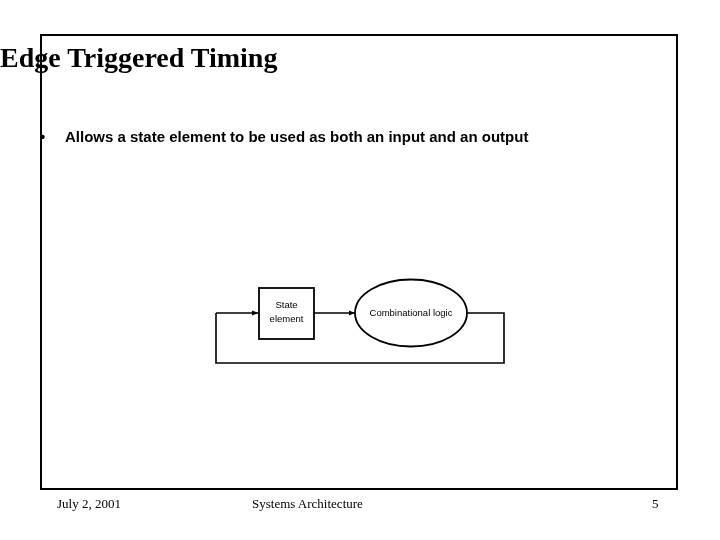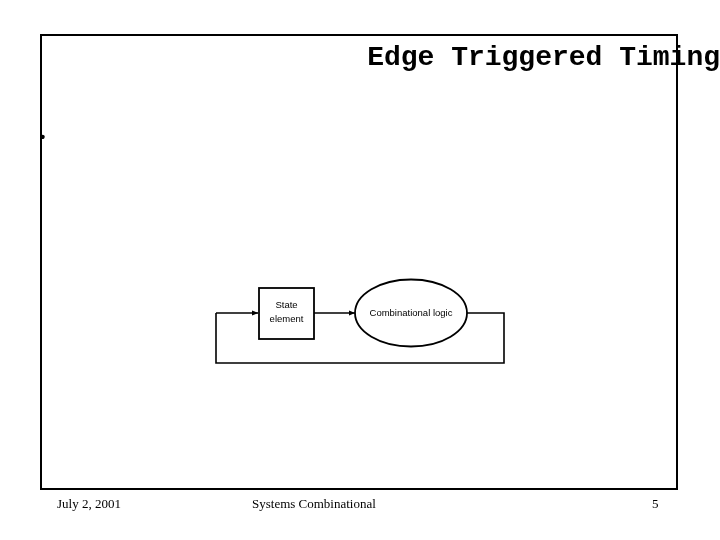--- a/index.html
+++ b/index.html
@@ -27,22 +27,22 @@
     box-sizing: border-box;
     background: #ffffff;
   }
 
   
   #slide-title {
     position: absolute;
     left: 0;
     top: 42px;
     width: 100%;
-    text-align: right;
-    font-family: Liberation Mono, monospace;
+    text-align: left;
+    font-family: Liberation Serif, serif;
     font-size: 28px;
     font-weight: bold;
     color: #000000;
     letter-spacing: 0px;
     line-height: 32px;
     white-space: nowrap;
   }
 
   
   #bullet-list {
@@ -121,20 +121,21 @@
 </head>
 <body>
 
 <div id="slide-frame"></div>
 
 <div id="slide-title">Edge Triggered Timing</div>
 
 <div id="bullet-list">
   <div class="bullet-row">
     <span class="bullet-marker">•</span>
+    <span>Allows a state element to be used as both an input and an output</span>
   </div>
 </div>
 
 <div id="diagram">
   <svg width="340" height="140" viewBox="0 0 340 140" xmlns="http://www.w3.org/2000/svg">
     <defs>
       <marker id="arrowhead" markerWidth="7" markerHeight="7" refX="6.2" refY="3" orient="auto" markerUnits="userSpaceOnUse">
         <path d="M0,0.4 L6.4,3 L0,5.6 z" fill="#000000"></path>
       </marker>
     </defs>
@@ -149,15 +150,15 @@
 
     <line x1="138" y1="75" x2="179" y2="75" stroke="#000000" stroke-width="1.6" marker-end="url(#arrowhead)"></line>
 
     <ellipse cx="235" cy="75" rx="56" ry="33.5" fill="none" stroke="#000000" stroke-width="1.8"></ellipse>
     <text class="dgm-label" x="235" y="75.5">Combinational logic</text>
   </svg>
 </div>
 
 <div id="slide-footer">
   <span id="footer-date">July 2, 2001</span>
-  <span id="footer-center">Systems Combinational</span>
+  <span id="footer-center">Systems Architecture</span>
   <span id="footer-page">5</span>
 </div>
 
 </body></html>

